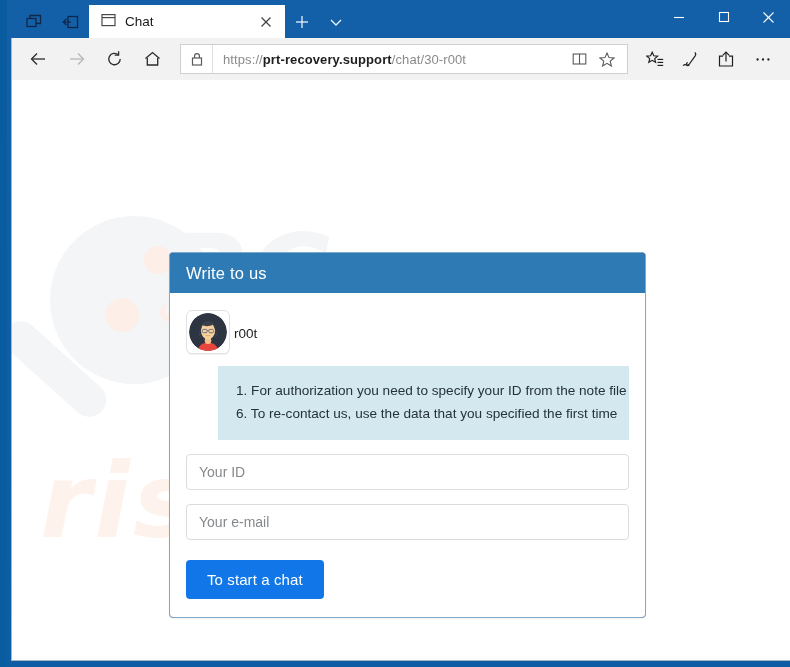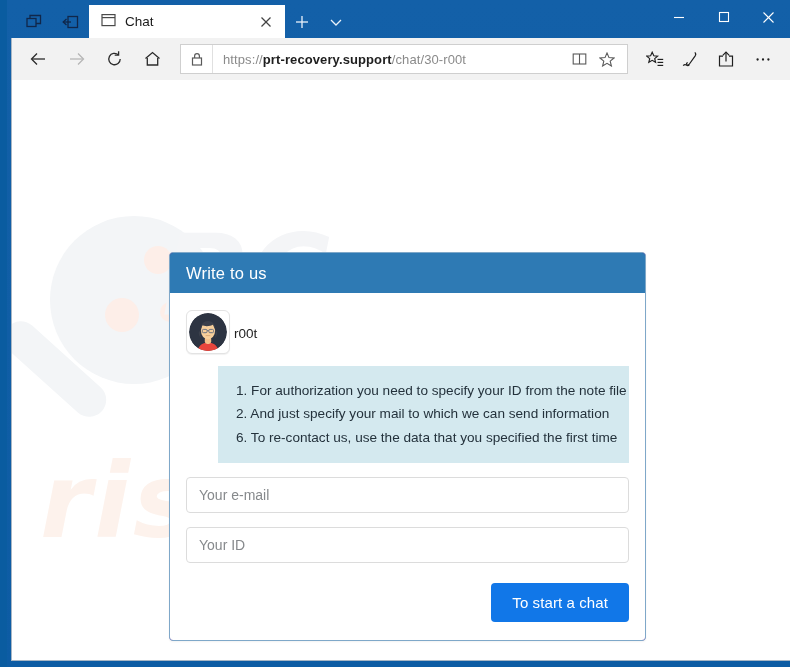--- a/index.html
+++ b/index.html
@@ -263,21 +263,21 @@
     width: 100%;
     font-family: "Liberation Sans", sans-serif;
     font-size: 14px;
     color: #333333;
     background: transparent;
   }
   .field input::placeholder { color: #86898c; opacity: 1; }
 
   .btn-row {
     margin-top: 20px;
-    display: flex; justify-content: flex-end;
+    display: flex; justify-content: flex-start;
   }
   #start-chat {
     background: #1177e8;
     color: #ffffff;
     border: none;
     border-radius: 4px;
     font-family: "Liberation Sans", sans-serif;
     font-size: 15px;
     padding: 11px 21px;
     cursor: pointer;
@@ -471,32 +471,31 @@
                   <line x1="18" y1="17.7" x2="19.9" y2="17.7"></line>
                 </g>
                 <path d="M16.7 22.6h4.6" stroke="#d9a877" stroke-width=".9" fill="none"></path>
               </svg>
             </div>
             <div class="avatar-name">r00t</div>
           </div>
 
           <ul id="instructions">
             <li>1. For authorization you need to specify your ID from the note file</li>
-            <li>2. And just specify your mail to which we can send information</li>
             <li>6. To re-contact us, use the data that you specified the first time</li>
           </ul>
+
+          <div class="field">
+            <input type="text" placeholder="Your ID" style="">
+          </div>
 
           <div class="field">
             <input type="text" placeholder="Your e-mail" style="">
           </div>
 
-          <div class="field">
-            <input type="text" placeholder="Your ID" style="">
-          </div>
-
           <div class="btn-row">
             <button id="start-chat">To start a chat</button>
           </div>
 
         </div>
       </div>
     </div>
   </div>
 </div>
 

